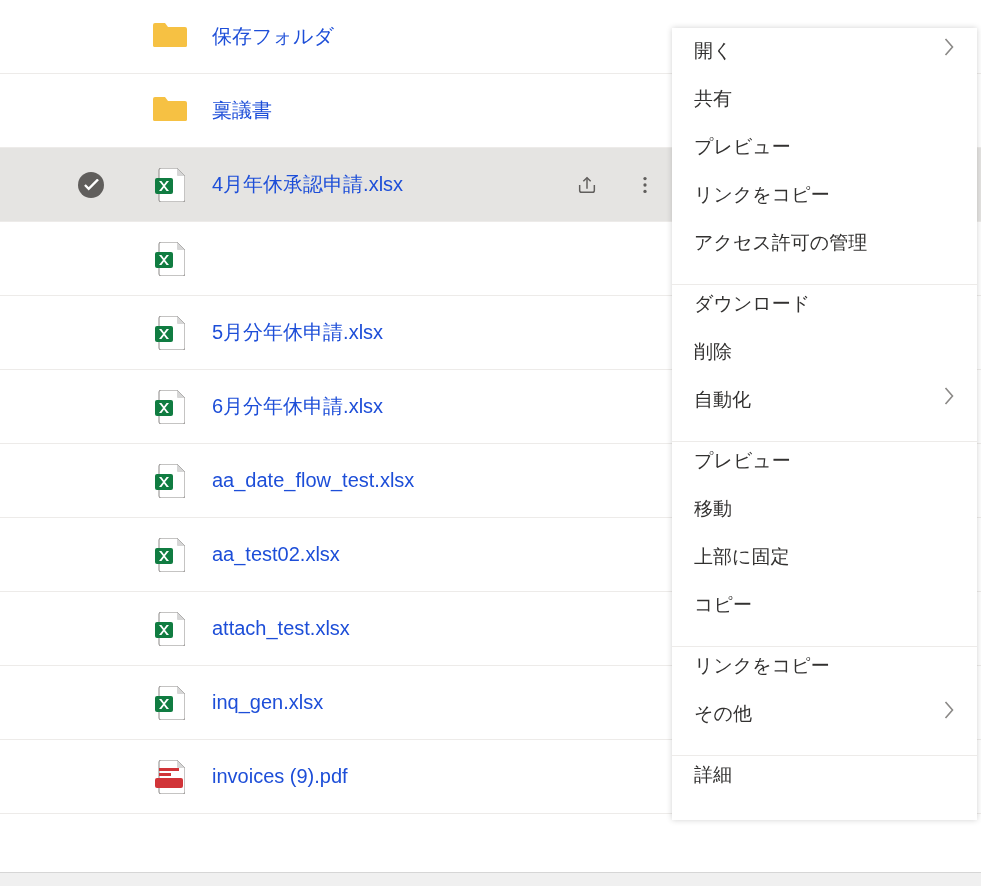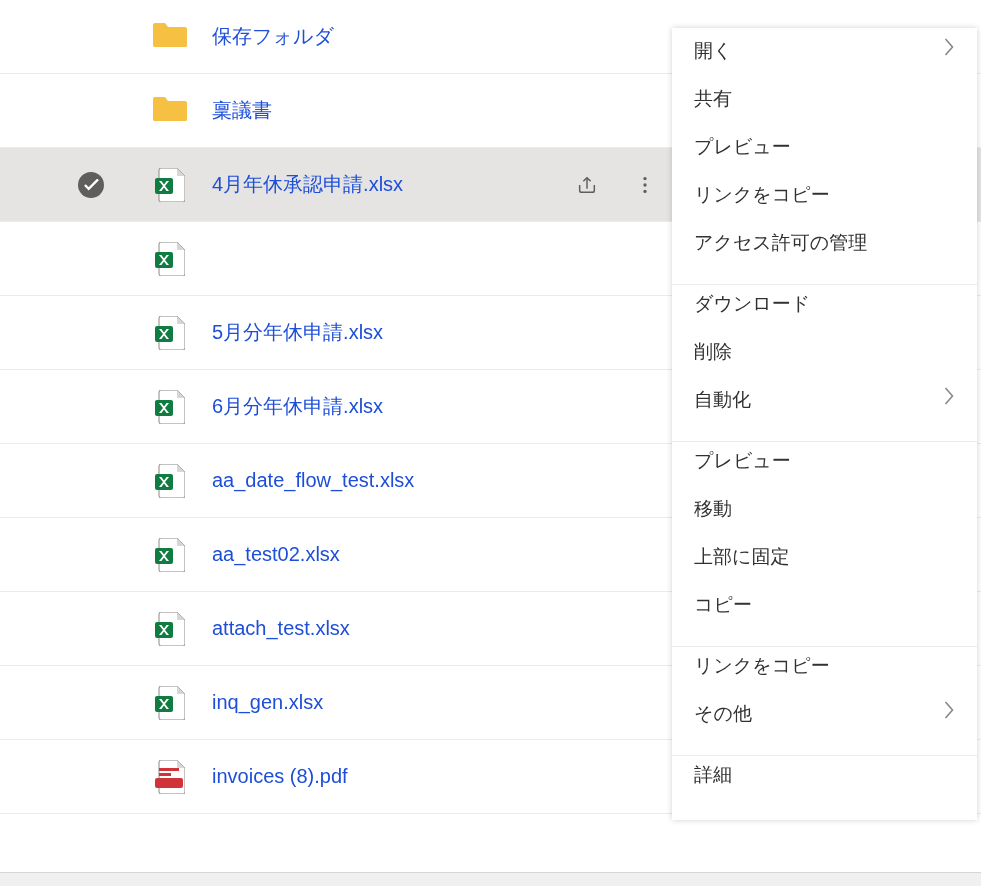--- a/index.html
+++ b/index.html
@@ -274,21 +274,21 @@
   <span class="pdf-icon">
     <svg viewBox="0 0 30 34">
       <path d="M6 0 h16 l8 8 v24 a2 2 0 0 1 -2 2 H6 a2 2 0 0 1 -2 -2 V2 a2 2 0 0 1 2 -2 z" fill="#ffffff" stroke="#8a8886" stroke-width="1"></path>
       <path d="M22 0 l8 8 h-7 a1 1 0 0 1 -1 -1 z" fill="#d6d6d6"></path>
       <rect x="0" y="18" width="28" height="10" rx="2" fill="#d13438"></rect>
       <rect x="4" y="8" width="20" height="3" fill="#d13438"></rect>
       <rect x="4" y="13" width="12" height="3" fill="#d13438"></rect>
     </svg>
   </span>
 </div>
-      <span class="file-name">invoices (8).pdf</span>
+      <span class="file-name">invoices (9).pdf</span>
     </div>
   </div>
 
 <div class="context-menu">
   <div class="menu-item">
     <span>開く</span>
     <span class="chevron-right">
       <svg width="11" height="18" viewBox="0 0 10 18">
           <path d="M1 1 L8 9 L1 17" stroke="#8a8886" stroke-width="1.6" fill="none"></path>
         </svg>

